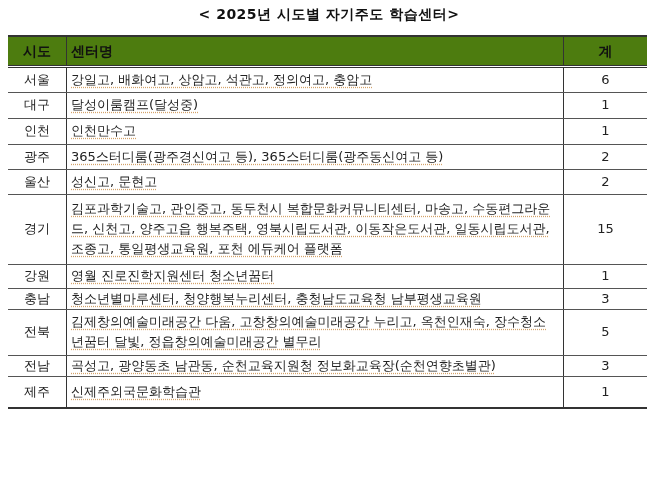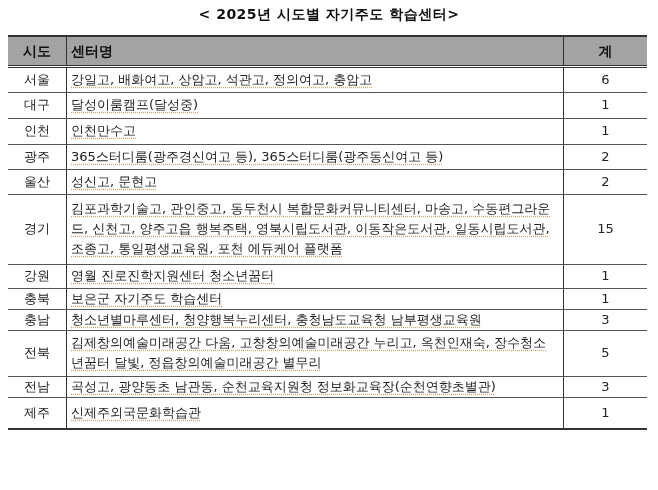--- a/index.html
+++ b/index.html
@@ -33,21 +33,21 @@
       width: 639px;
       border-collapse: collapse;
       font-size: 13px;
       table-layout: fixed;
     }
     table.centers th, table.centers td {
       padding: 0 4px;
       line-height: 20px;
     }
     table.centers thead tr {
-      background: #a3a3a3;
+      background: #4d7c0f;
       height: 30px;
     }
     table.centers thead th {
       font-weight: bold;
       font-size: 14px;
       border-top: 2px solid #333;
       border-bottom: 3px double #333;
       color: #111;
     }
     table.centers tbody td {
@@ -117,25 +117,20 @@
       <tr style="height: 70px;">
         <td class="col-region">경기</td>
         <td class="col-centers"><span class="item">김포과학기술고, 관인중고, 동두천시 복합문화커뮤니티센터, 마송고, 수동편그라운드, 신천고, 양주고읍 행복주택, 영북시립도서관, 이동작은도서관, 일동시립도서관, 조종고, 통일평생교육원, 포천 에듀케어 플랫폼</span></td>
         <td class="col-count">15</td>
       </tr>
       <tr style="height: 24px;">
         <td class="col-region">강원</td>
         <td class="col-centers"><span class="item">영월 진로진학지원센터 청소년꿈터</span></td>
         <td class="col-count">1</td>
       </tr>
-      <tr style="height: 19px;">
-        <td class="col-region">충북</td>
-        <td class="col-centers"><span class="item">보은군 자기주도 학습센터</span></td>
-        <td class="col-count">1</td>
-      </tr>
       <tr style="height: 20px;">
         <td class="col-region">충남</td>
         <td class="col-centers"><span class="item">청소년별마루센터, 청양행복누리센터, 충청남도교육청 남부평생교육원</span></td>
         <td class="col-count">3</td>
       </tr>
       <tr style="height: 46px;">
         <td class="col-region">전북</td>
         <td class="col-centers"><span class="item">김제창의예술미래공간 다움, 고창창의예술미래공간 누리고, 옥천인재숙, 장수청소년꿈터 달빛, 정읍창의예술미래공간 별무리</span></td>
         <td class="col-count">5</td>
       </tr>

